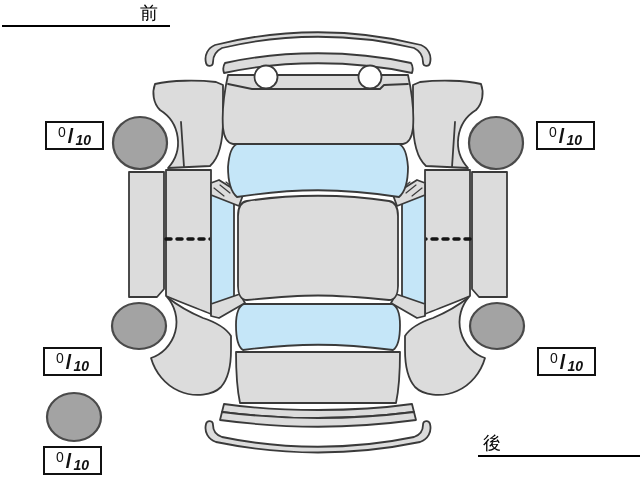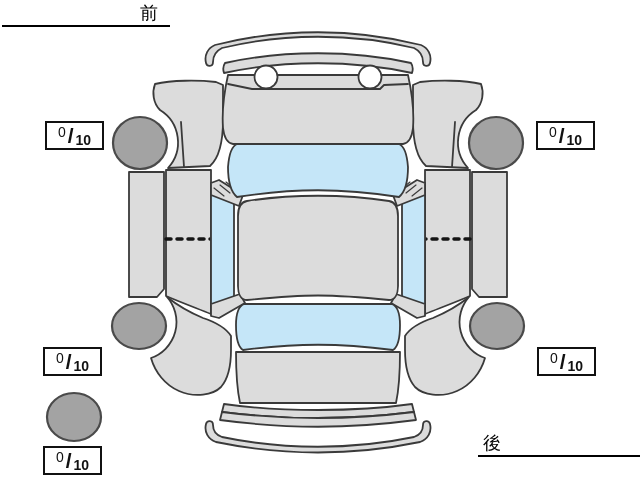--- a/index.html
+++ b/index.html
@@ -13,21 +13,21 @@
     font-size:18px;color:#000;line-height:22px;
   }
   #front-label{left:2px;top:2px;width:156px;text-align:right;padding-right:12px;}
   #rear-label{left:478px;top:432px;width:160px;text-align:left;padding-left:5px;}
   .score-box{
     position:absolute;width:55px;height:25px;border:2px solid #111;background:#fff;
     display:flex;align-items:center;justify-content:center;gap:2px;color:#111;
   }
   .score-box .num{font-size:14px;transform:translateY(-4px);}
   .score-box .slash{font-size:21px;font-weight:700;transform:translateY(0px);}
-  .score-box .den{font-size:14px;font-weight:700;transform:translateY(4px);}
+  .score-box .den{font-size:14px;font-weight:700;transform:translateY(4px);font-style:italic;}
   #box-front-left{left:45px;top:121px;}
   #box-front-right{left:536px;top:121px;}
   #box-rear-left{left:43px;top:347px;}
   #box-rear-right{left:537px;top:347px;}
   #box-spare{left:43px;top:446px;}
 </style>
 </head>
 <body>
 
 <div id="stage">

